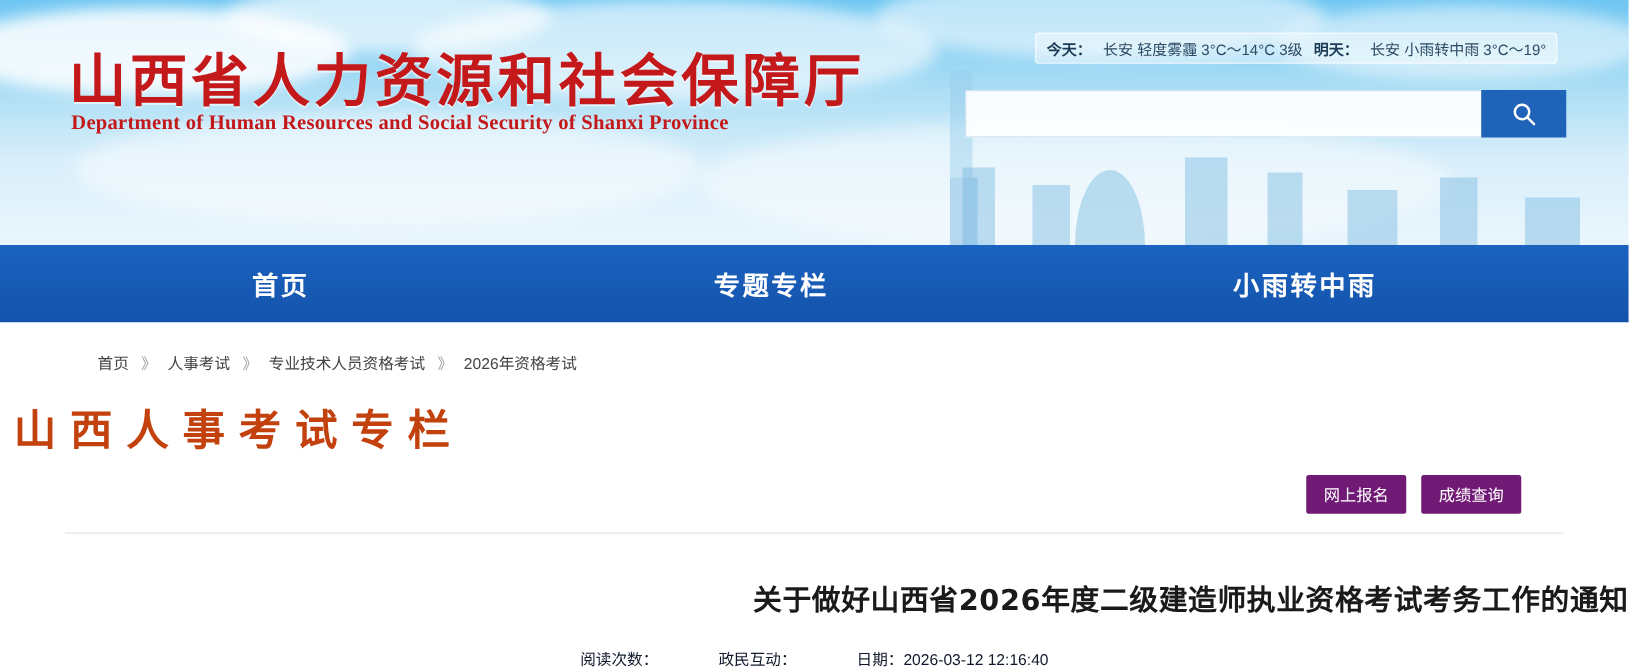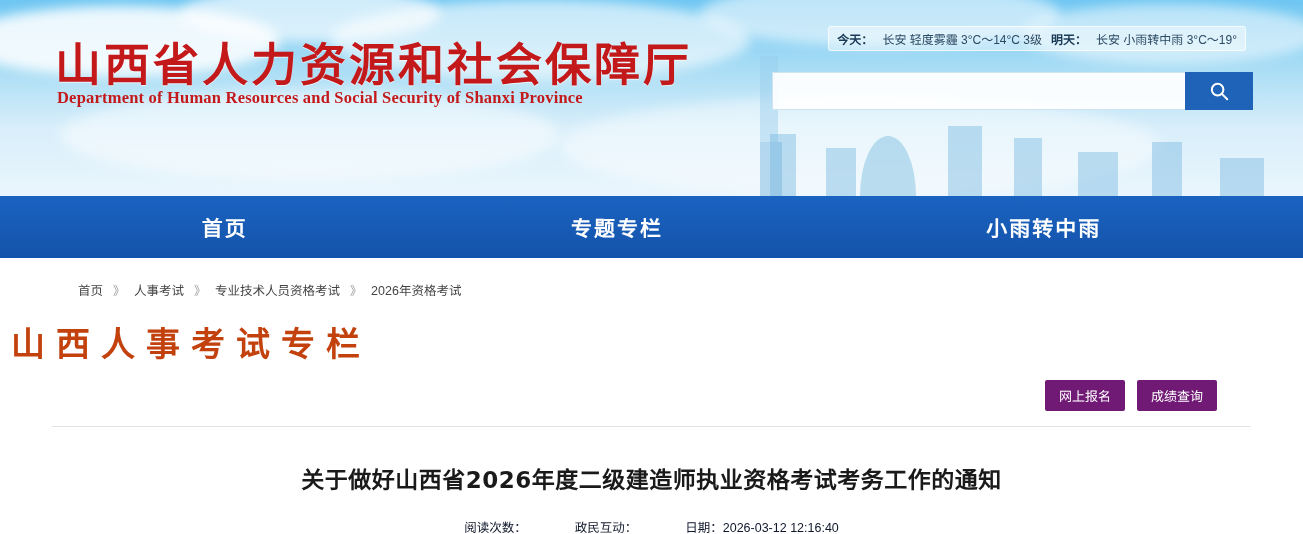--- a/index.html
+++ b/index.html
@@ -210,21 +210,21 @@
     white-space: nowrap;
   }
 
   .divider {
     margin: 14px 52px 0 52px;
     border-top: 1px solid #e3e3e3;
   }
 
   .article-title {
     margin-top: 34px;
-    text-align: center;
+    text-align: right;
     font-family: "DejaVu Sans", "Liberation Sans", sans-serif;
     font-size: 23px;
     font-weight: 700;
     color: #1a1a1a;
     letter-spacing: .5px;
   }
   .meta {
     margin-top: 22px;
     text-align: center;
     font-size: 12.5px;

